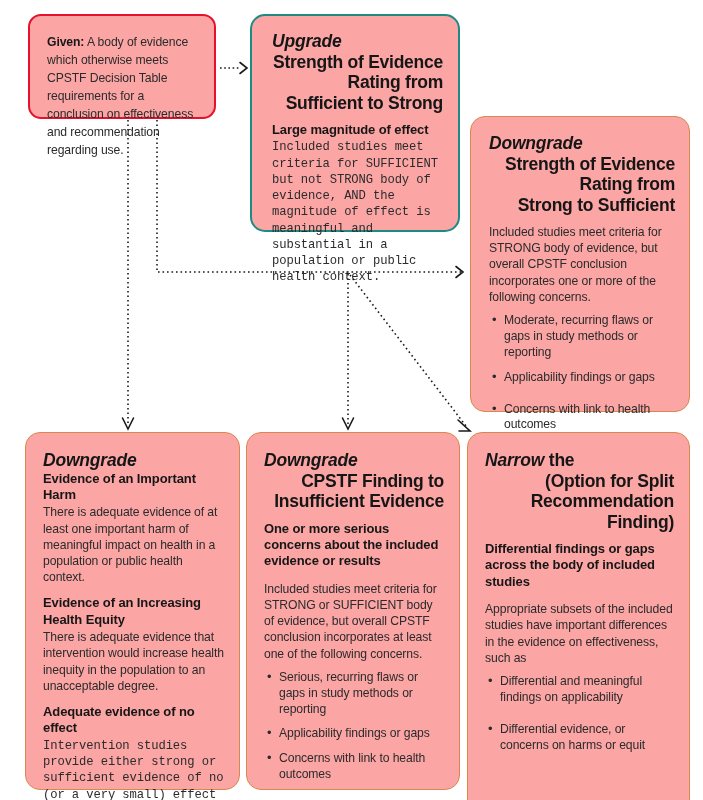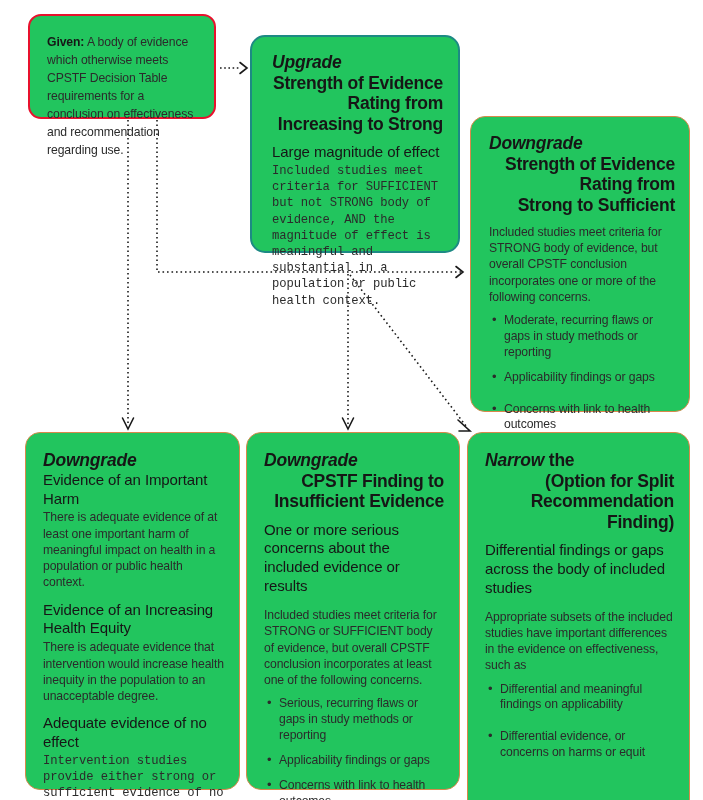--- a/index.html
+++ b/index.html
@@ -28,21 +28,21 @@
     left: 0; top: 0;
     width: 703px;
     height: 800px;
     pointer-events: none;
     z-index: 1;
   }
 
   .box {
     position: absolute;
     box-sizing: border-box;
-    background: #22c55e;
+    background: #fca5a5;
     border-radius: 14px;
     z-index: 2;
   }
 
   .box-given      { border: 2.2px solid #e8112d; border-radius: 13px; }
   .box-upgrade    { border: 2.2px solid #1d8a84; border-radius: 15px; }
   .box-downgrade  { border: 1.8px solid #d9884b; border-radius: 15px; }
 
   .box-inner {
     padding: 14px 16px 12px 17px;
@@ -64,22 +64,22 @@
     font-weight: bold;
     font-size: 17.5px;
     line-height: 1.17;
     color: #161616;
     letter-spacing: -0.25px;
     margin: 0 0 9px 0;
   }
   .headline-line { display: block; text-align: right; }
 
   .subhead {
-    font-weight: normal;
-    font-size: 15px;
+    font-weight: bold;
+    font-size: 13px;
     line-height: 1.26;
     color: #161616;
     letter-spacing: -0.1px;
     margin: 0 0 1px 0;
   }
   .para {
     font-size: 12.2px;
     line-height: 1.33;
     color: #2b2b2b;
     margin: 0 0 10px 0;
@@ -117,21 +117,21 @@
   .given-text {
     font-size: 12.2px;
     line-height: 1.48;
     color: #2b2b2b;
     letter-spacing: -0.1px;
   }
   .given-text b { font-weight: bold; color: #161616; }
 
   
   #box-given       { left: 28px;  top: 14px;  width: 188px; height: 105px; }
-  #box-upgrade     { left: 250px; top: 14px;  width: 210px; height: 218px; margin-top: 21px; }
+  #box-upgrade     { left: 250px; top: 14px;  width: 210px; height: 218px; }
   #box-downgrade-soe { left: 470px; top: 116px; width: 220px; height: 296px; }
   #box-recommend-against { left: 25px;  top: 432px; width: 215px; height: 358px; }
   #box-insufficient      { left: 246px; top: 432px; width: 214px; height: 358px; }
   #box-narrow            { left: 467px; top: 432px; width: 223px; height: 434px; }
 
   #box-upgrade .box-inner { padding: 15px 15px 12px 20px; }
   #box-downgrade-soe .box-inner { padding: 16px 14px 12px 18px; }
   #box-recommend-against .box-inner { padding: 17px 15px 12px 17px; }
   #box-insufficient .box-inner { padding: 17px 15px 12px 17px; }
   #box-narrow .box-inner { padding: 17px 15px 12px 17px; }
@@ -175,21 +175,21 @@
       <div class="given-text"><b>Given:</b><span> A body of evidence which otherwise meets CPSTF Decision Table requirements for a conclusion on effectiveness and recommendation regarding use.</span></div>
     </div>
   </div>
 
   <div class="box box-upgrade" id="box-upgrade">
     <div class="box-inner">
       <div class="kicker">Upgrade</div>
       <div class="headline">
         <span class="headline-line">Strength of Evidence</span>
         <span class="headline-line">Rating from</span>
-        <span class="headline-line">Increasing to Strong</span>
+        <span class="headline-line">Sufficient to Strong</span>
       </div>
       <div class="subhead">Large magnitude of effect</div>
       <p class="para">Included studies meet criteria for SUFFICIENT but not STRONG body of evidence, AND the magnitude of effect is meaningful and substantial in a population or public health context.</p>
     </div>
   </div>
 
   <div class="box box-downgrade" id="box-downgrade-soe">
     <div class="box-inner">
       <div class="kicker">Downgrade</div>
       <div class="headline">

